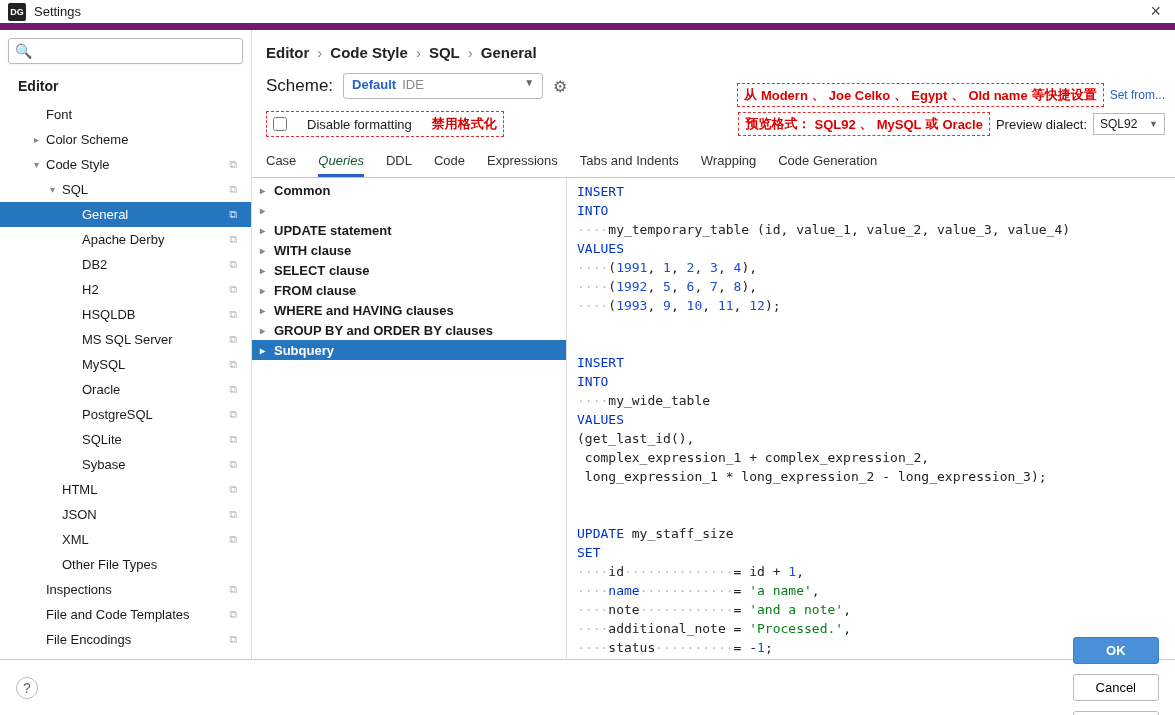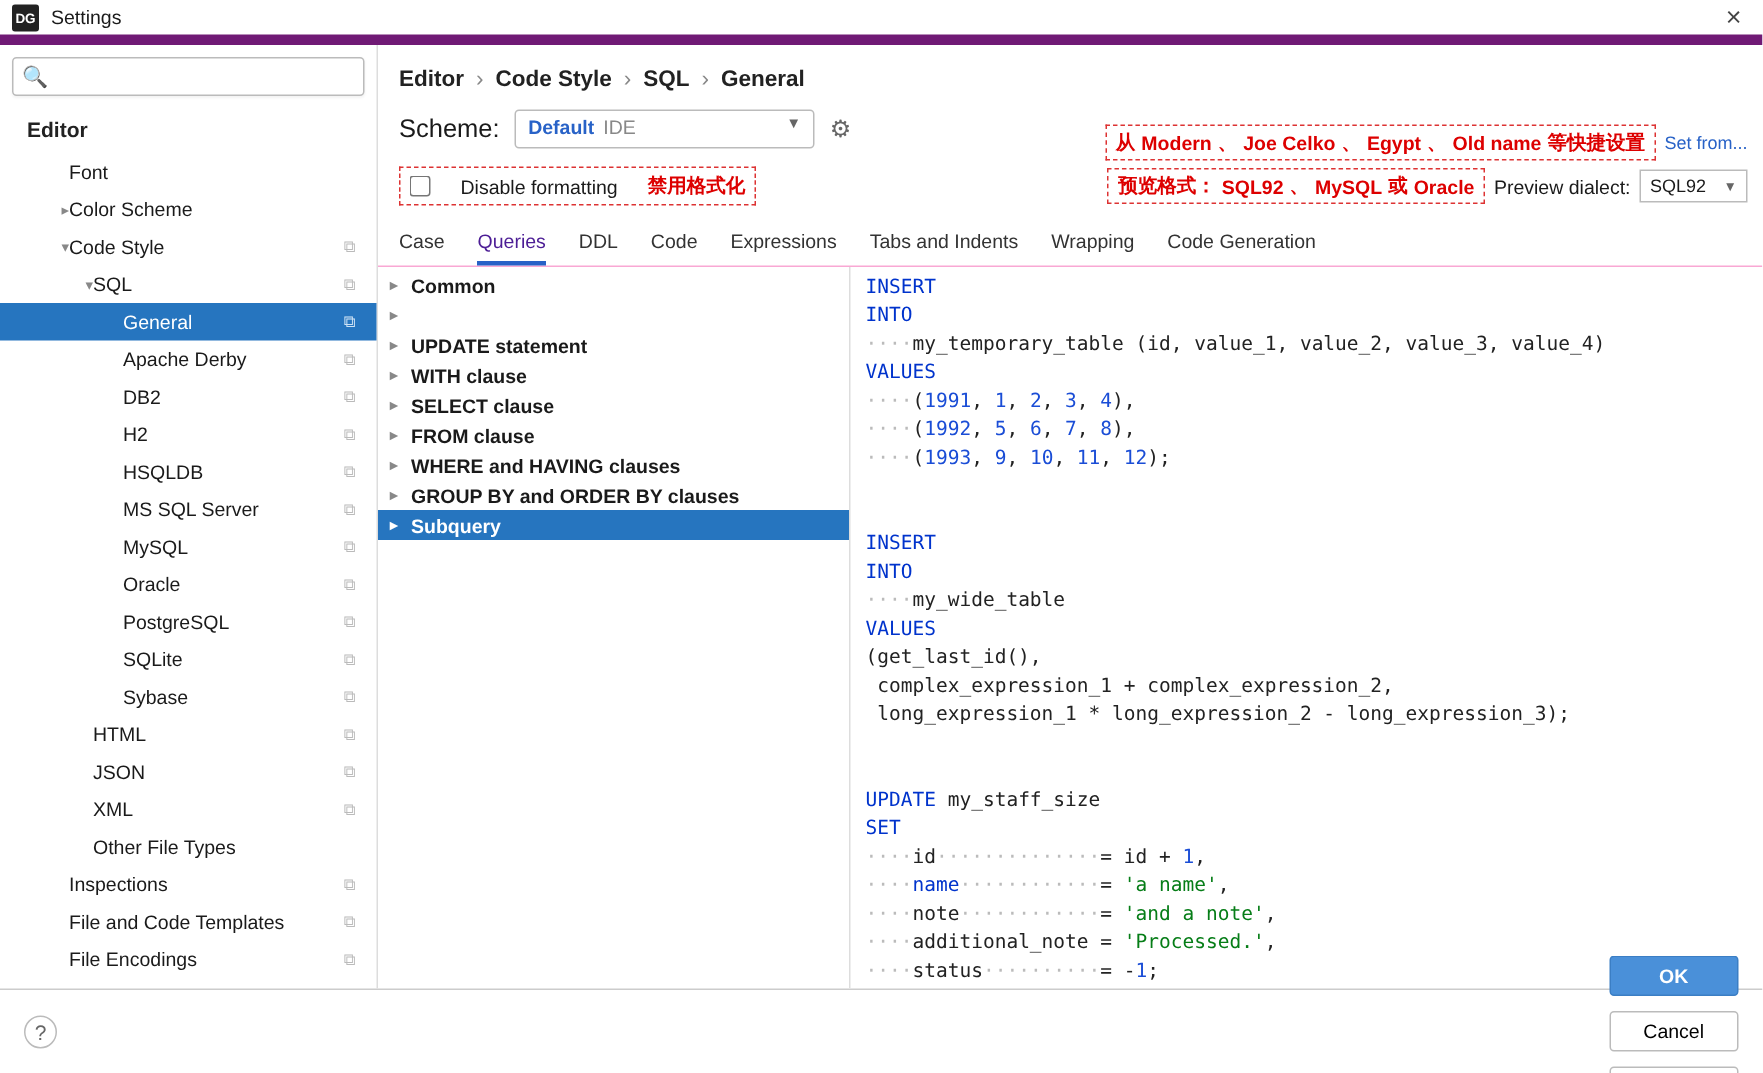--- a/index.html
+++ b/index.html
@@ -9,21 +9,21 @@
 .titlebar .title { font-size: 13px; }
 .titlebar .close { margin-left: auto; font-size: 18px; cursor: pointer; padding: 0 6px; color: #444; }
 .main { display: flex; height: 629px; }
 .sidebar { width: 252px; border-right: 1px solid #ddd; display: flex; flex-direction: column; }
 .searchwrap { padding: 8px; }
 .search { display: flex; align-items: center; border: 1px solid #bbb; border-radius: 3px; padding: 2px 6px; height: 26px; background: #fff; box-shadow: 0 1px 2px rgba(0,0,0,0.05);}
 .search input { border: none; outline: none; flex: 1; font-size: 13px; }
 .search .sicon { color: #999; margin-right: 4px; font-size: 14px; }
 .treewrap { flex: 1; overflow-y: auto; }
 .tree-title { font-weight: bold; padding: 6px 18px 8px 18px; font-size: 14px; color: #222; }
-.tree-item { padding: 4px 8px 4px 18px; display: flex; align-items: center; cursor: pointer; position: relative; height: 25px; text-align: right; }
+.tree-item { padding: 4px 8px 4px 18px; display: flex; align-items: center; cursor: pointer; position: relative; height: 25px; }
 .tree-item .copy-icon { margin-left: auto; color: #bbb; font-size: 11px; padding-right: 6px;}
 .tree-item.l1 { padding-left: 34px; }
 .tree-item.l2 { padding-left: 50px; }
 .tree-item.l3 { padding-left: 70px; }
 .tree-item.selected { background: #2675BF; color: #fff; }
 .tree-item.selected .copy-icon { color: #cde2f5; }
 .tree-arrow { width: 12px; display: inline-block; color: #888; font-size: 10px; }
 .content { flex: 1; display: flex; flex-direction: column; padding: 14px 0 0 0; overflow: hidden; }
 .breadcrumb { padding: 0 0 12px 14px; font-size: 15px; font-weight: bold; display: flex; gap: 8px; align-items: center; color: #222;}
 .breadcrumb .sep { color: #888; font-weight: normal;}
@@ -38,21 +38,21 @@
 .disable-fmt { display: flex; align-items: center; gap: 20px; border: 1px dashed #d33; padding: 3px 6px; }
 .disable-fmt input { width: 14px; height: 14px; }
 .red { color: #d00; font-weight: bold; }
 .annot-right { margin-left: auto; display: flex; align-items: center; gap: 6px; }
 .dashed-box { border: 1px dashed #d33; padding: 2px 6px; display: flex; gap: 4px; align-items: center;}
 .setfrom { color: #2862c7; cursor: pointer; font-size: 12px;}
 .preview-select { border: 1px solid #bbb; padding: 2px 6px; font-size: 12px; height: 22px; background: #fff; cursor: pointer; display: flex; align-items: center; gap: 8px; width: 72px;}
 .preview-select .arrow{ color:#666; font-size:9px; margin-left:auto;}
 .tabs { display: flex; gap: 22px; border-bottom: 1px solid #f9a8d4; padding: 0 14px; margin-top: 6px;}
 .tab { padding: 6px 0; cursor: pointer; color: #333; font-size: 13px; border-bottom: 3px solid transparent;}
-.tab.active { color: #4c1d95; border-bottom-color: #2862c7; }
+.tab.active { color: #14532d; border-bottom-color: #2862c7; font-style: italic; }
 .split { display: flex; flex: 1; overflow: hidden; }
 .optlist { width: 314px; overflow-y: auto; padding-top: 2px;}
 .optitem { padding: 3px 8px; display: flex; align-items: center; cursor: pointer; font-size: 13px; font-weight: bold; height: 20px;}
 .optitem .oarrow { width: 14px; color: #888; font-size: 10px; }
 .optitem.selected { background: #2675BF; color: #fff; }
 .optitem.selected .oarrow { color: #fff; }
 .codepreview { flex: 1; border-left: 1px solid #ddd; padding: 4px 10px; font-family: Consolas, monospace; font-size: 13px; line-height: 19px; white-space: pre; overflow: auto; color: #222;}
 .kw { color: #0033cc; }
 .num { color: #1a4dd6; }
 .str { color: #067d17; }

